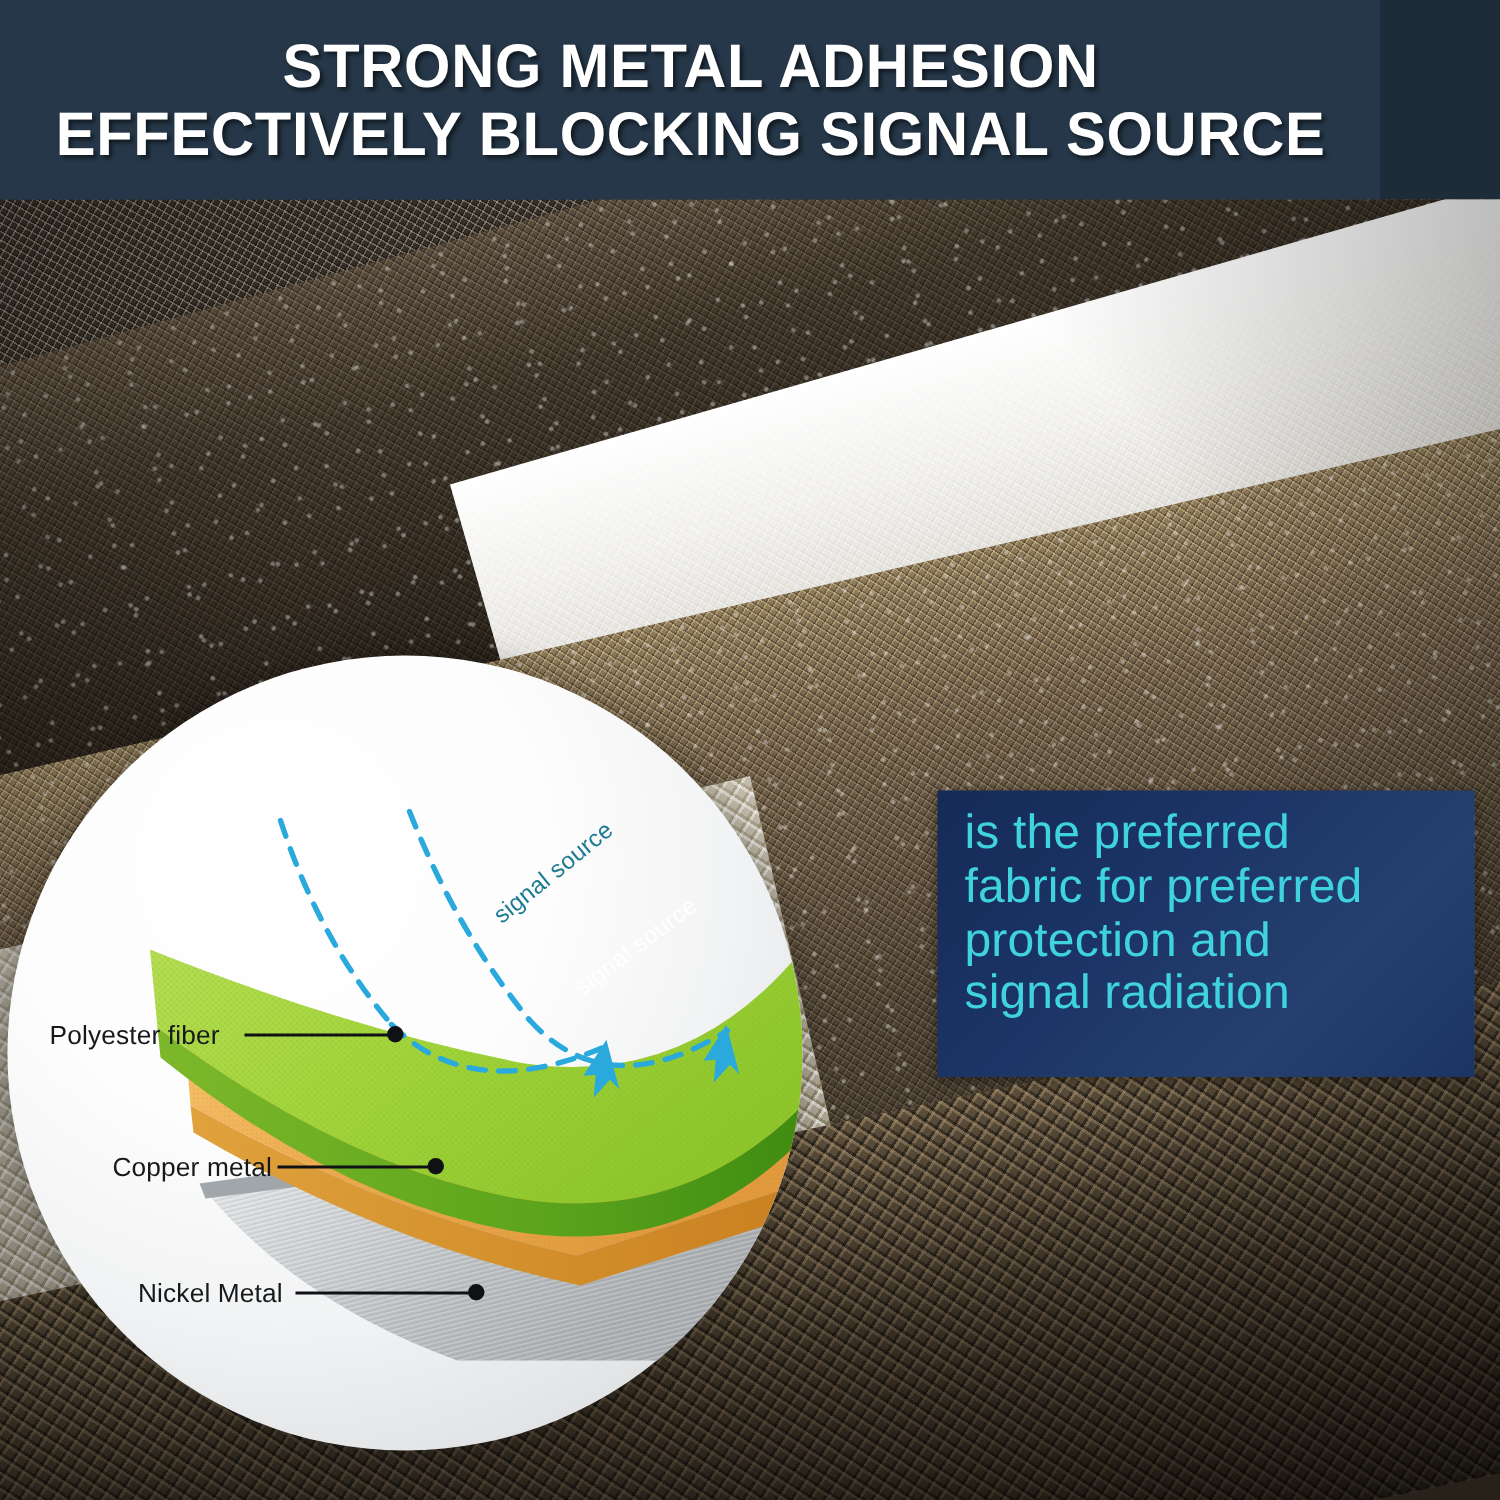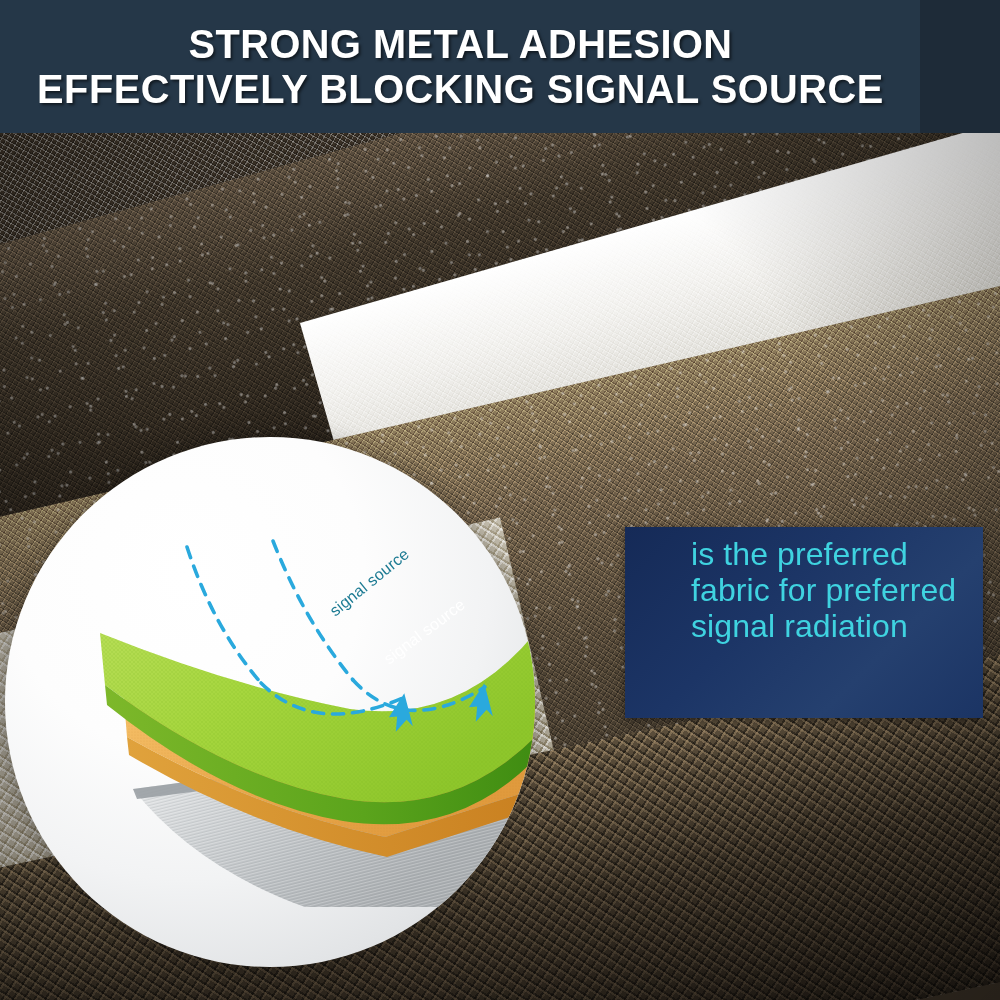--- a/index.html
+++ b/index.html
@@ -153,21 +153,20 @@
     padding:10px 14px 0 18px;
     box-sizing:border-box;
     box-shadow:0 2px 8px rgba(0,0,0,.45);
   }
   .panel-line{
     color:#3fd3e0;
     font-size:32px;
     line-height:1.12;
     white-space:nowrap;
     letter-spacing:.1px;
-    margin-left:48px;
   }
 </style>
 </head>
 <body>
 
 <div id="stage">
 
   <div class="photo">
     <div class="roll roll-a">
       <div class="mesh"></div>
@@ -270,20 +269,35 @@
           <path d="M404,258 L382,276 L390,278 L384,292 L398,284 L402,292 Z" transform="rotate(-18 396 272)"></path>
           <path d="M484,248 L462,266 L470,268 L464,282 L478,274 L482,282 Z" transform="rotate(-18 476 262)"></path>
         </g>
       </svg>
     </div>
   </div>
 
   <div class="sig sig-1" style="left:332px;top:604px;transform:rotate(-39deg);transform-origin:0 50%;">signal source</div>
   <div class="sig sig-2" style="left:386px;top:652px;transform:rotate(-37deg);transform-origin:0 50%;">signal source</div>
 
+  <div class="labels">
+
+    <div class="lbl" style="left:33px;top:243px;">Polyester fiber</div>
+    <div class="lead" style="left:163px;top:252px;width:100px;"></div>
+    <div class="dot" style="left:258px;top:247px;"></div>
+
+    <div class="lbl" style="left:75px;top:331px;">Copper metal</div>
+    <div class="lead" style="left:185px;top:340px;width:105px;"></div>
+    <div class="dot" style="left:285px;top:335px;"></div>
+
+    <div class="lbl" style="left:92px;top:415px;">Nickel Metal</div>
+    <div class="lead" style="left:197px;top:424px;width:120px;"></div>
+    <div class="dot" style="left:312px;top:419px;"></div>
+  </div>
 
   <div class="panel">
     <div class="panel-line">is the preferred</div>
     <div class="panel-line">fabric for preferred</div>
+    <div class="panel-line">protection and</div>
     <div class="panel-line">signal radiation</div>
   </div>
 
 </div>
 
 </body></html>

